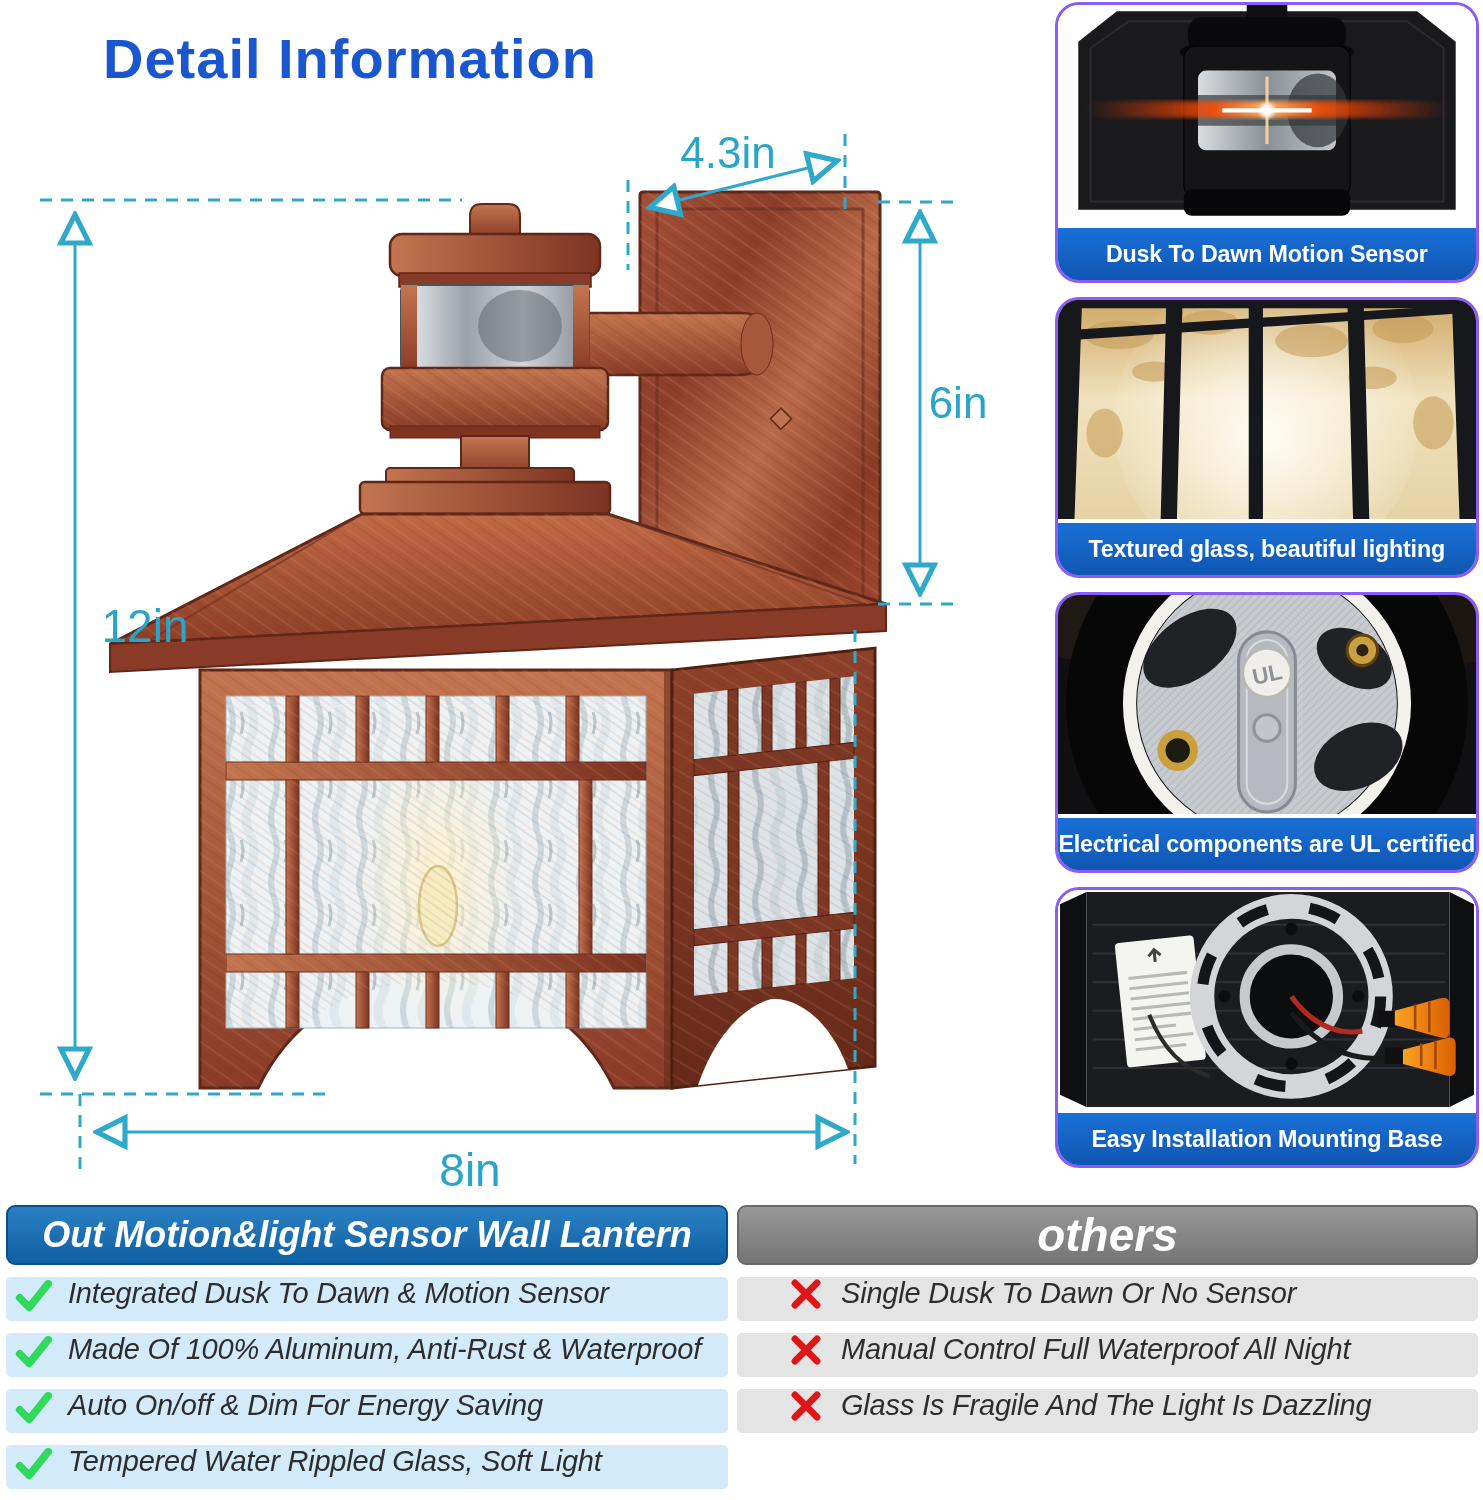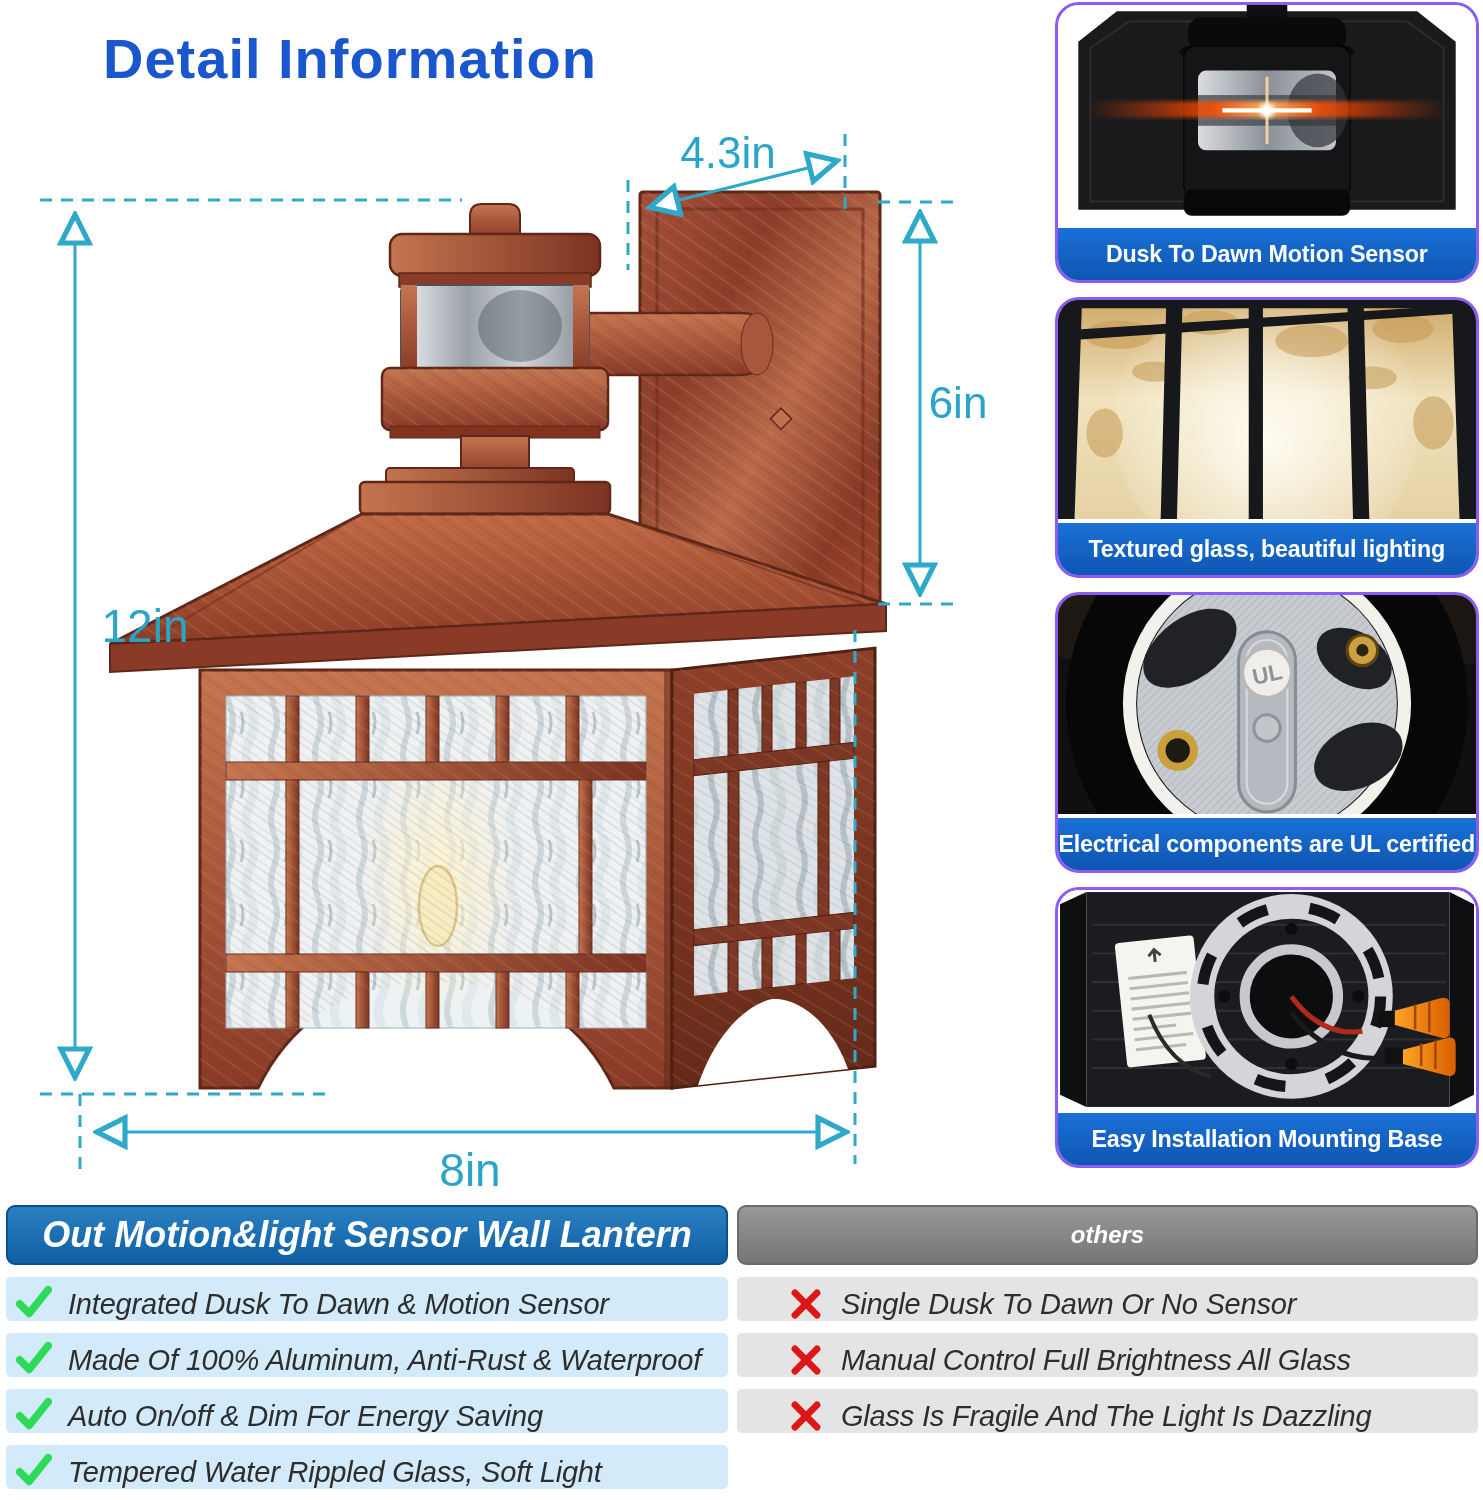--- a/index.html
+++ b/index.html
@@ -21,22 +21,22 @@
   .caption span{font-size:24px;font-weight:600;white-space:nowrap;display:inline-block;
                 transform:scaleX(.97);letter-spacing:-.2px;}
 
   
   .cmp-col{position:absolute;top:1205px;font-style:italic;}
   .col-ours{left:6px;width:722px;}
   .col-others{left:737px;width:741px;}
   .cmp-header{height:60px;border-radius:9px;display:flex;align-items:center;justify-content:center;
               color:#fff;font-weight:700;box-sizing:border-box;}
   .col-ours .cmp-header{background:linear-gradient(#2a80c2,#0f5fa3);border:2px solid #0c4e8b;font-size:36px;}
-  .col-others .cmp-header{background:linear-gradient(#989898,#757575);border:2px solid #6b6b6b;font-size:24px;}
-  .cmp-row{height:44px;margin-top:12px;border-radius:5px;display:flex;align-items:flex-end;
+  .col-others .cmp-header{background:linear-gradient(#989898,#757575);border:2px solid #6b6b6b;font-size:46px;}
+  .cmp-row{height:44px;margin-top:12px;border-radius:5px;display:flex;align-items:flex-start;
            font-size:29px;color:#2d2d2d;box-sizing:border-box;}
   .col-ours .cmp-row{background:#d3eafa;padding-left:4px;}
   .col-others .cmp-row{background:#e4e4e4;padding-left:46px;}
   .row-icon{width:46px;flex:0 0 auto;display:flex;justify-content:center;margin-right:12px;}
   .row-text{white-space:nowrap;letter-spacing:-.2px;}
 </style>
 </head>
 <body>
 
 <div id="canvas">
@@ -407,21 +407,21 @@
           </svg>
       </span>
       <span class="row-text">Single Dusk To Dawn Or No Sensor</span>
     </div>
     <div class="cmp-row">
       <span class="row-icon">
         <svg width="34" height="34" viewBox="0 0 40 40">
             <path d="M7 7 L33 33 M33 7 L7 33" stroke="#dd1717" stroke-width="8" stroke-linecap="round"></path>
           </svg>
       </span>
-      <span class="row-text">Manual Control Full Brightness All Glass</span>
+      <span class="row-text">Manual Control Full Waterproof All Night</span>
     </div>
     <div class="cmp-row">
       <span class="row-icon">
         <svg width="34" height="34" viewBox="0 0 40 40">
             <path d="M7 7 L33 33 M33 7 L7 33" stroke="#dd1717" stroke-width="8" stroke-linecap="round"></path>
           </svg>
       </span>
       <span class="row-text">Glass Is Fragile And The Light Is Dazzling</span>
     </div>
   </div>

